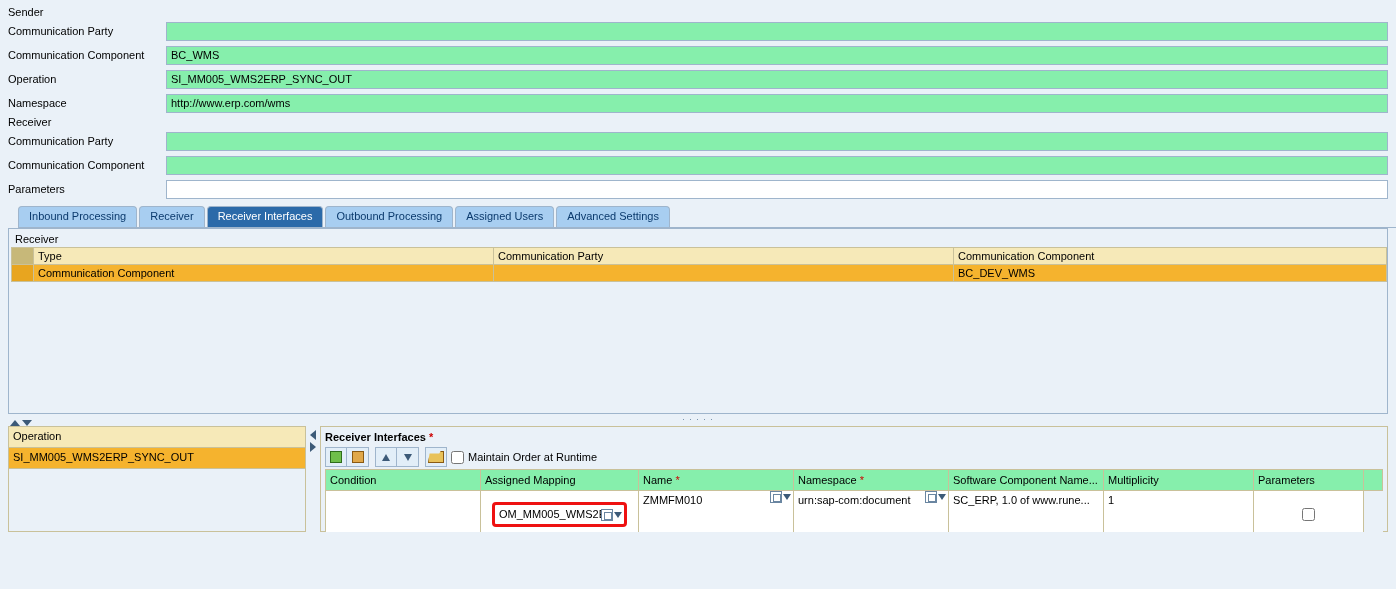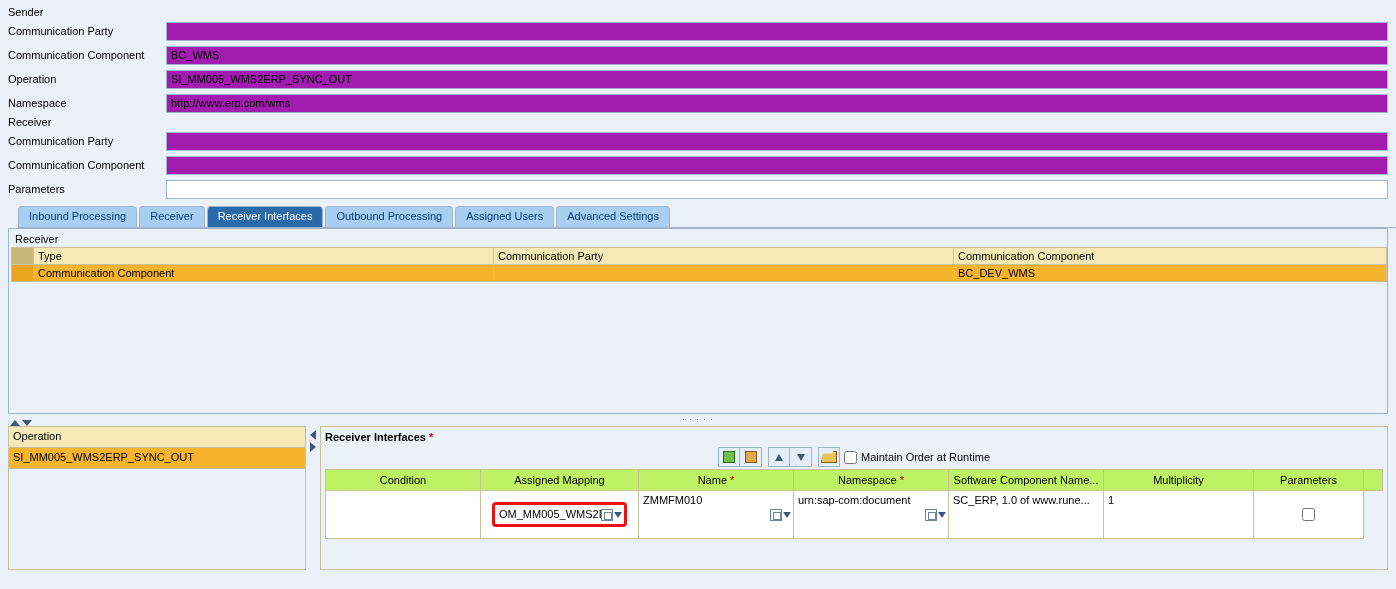--- a/index.html
+++ b/index.html
@@ -25,21 +25,21 @@
     margin-bottom: 2px;
   }
   .form-label {
     width: 158px;
     flex-shrink: 0;
   }
   .form-input {
     flex: 1;
     height: 19px;
     border: 1px solid #9fb5cc;
-    background: #a21caf;
+    background: #86efac;
     padding: 0 4px;
     font-family: inherit;
     font-size: 11px;
     line-height: 17px;
   }
   .form-input.white {
     background: #fff;
   }
   .tabstrip {
     display: flex;
@@ -156,33 +156,32 @@
     width:0;height:0;border-top:5px solid transparent;border-bottom:5px solid transparent;border-right:6px solid #3c5a78;margin-bottom:2px;
   }
   .vsplitter .tri-right {
     width:0;height:0;border-top:5px solid transparent;border-bottom:5px solid transparent;border-left:6px solid #3c5a78;
   }
   .ri-panel {
     flex: 1;
     border: 1px solid #c9c19a;
     background: #eaf1f8;
     padding: 4px;
-    height: 144px;
+    height: 106px;
   }
   .ri-title {
     font-weight: bold;
     margin-bottom: 4px;
   }
   .req { color: #c00; }
   .toolbar {
     display: flex;
     align-items: center;
     gap: 0;
     margin-bottom: 2px;
-    justify-content: center;
   }
   .tbtn, .tbtn-group {
     border: 1px solid #9fb5cc;
     background: #e2eef8;
     height: 20px;
     display: inline-flex;
     align-items: center;
     justify-content: center;
     cursor: pointer;
   }
@@ -205,31 +204,30 @@
   .ri-grid th, .ri-grid td {
     border: 1px solid #c9c19a;
     padding: 0;
     text-align: left;
     font-weight: normal;
     height: 21px;
     overflow: hidden;
     white-space: nowrap;
   }
   .ri-grid th {
-    background: #bef264;
+    background: #86efac;
     padding: 2px 4px;
-    text-align: center;
   }
   .ri-grid td {
     background: #fff;
     position: relative;
   }
   .cell-inner {
     display: flex;
-    align-items: center;
+    align-items: flex-start;
     height: 100%;
   }
   .cell-text {
     flex: 1;
     padding: 0 4px;
     overflow: hidden;
     text-overflow: clip;
     white-space: nowrap;
     height: 100%;
     line-height: 19px;

